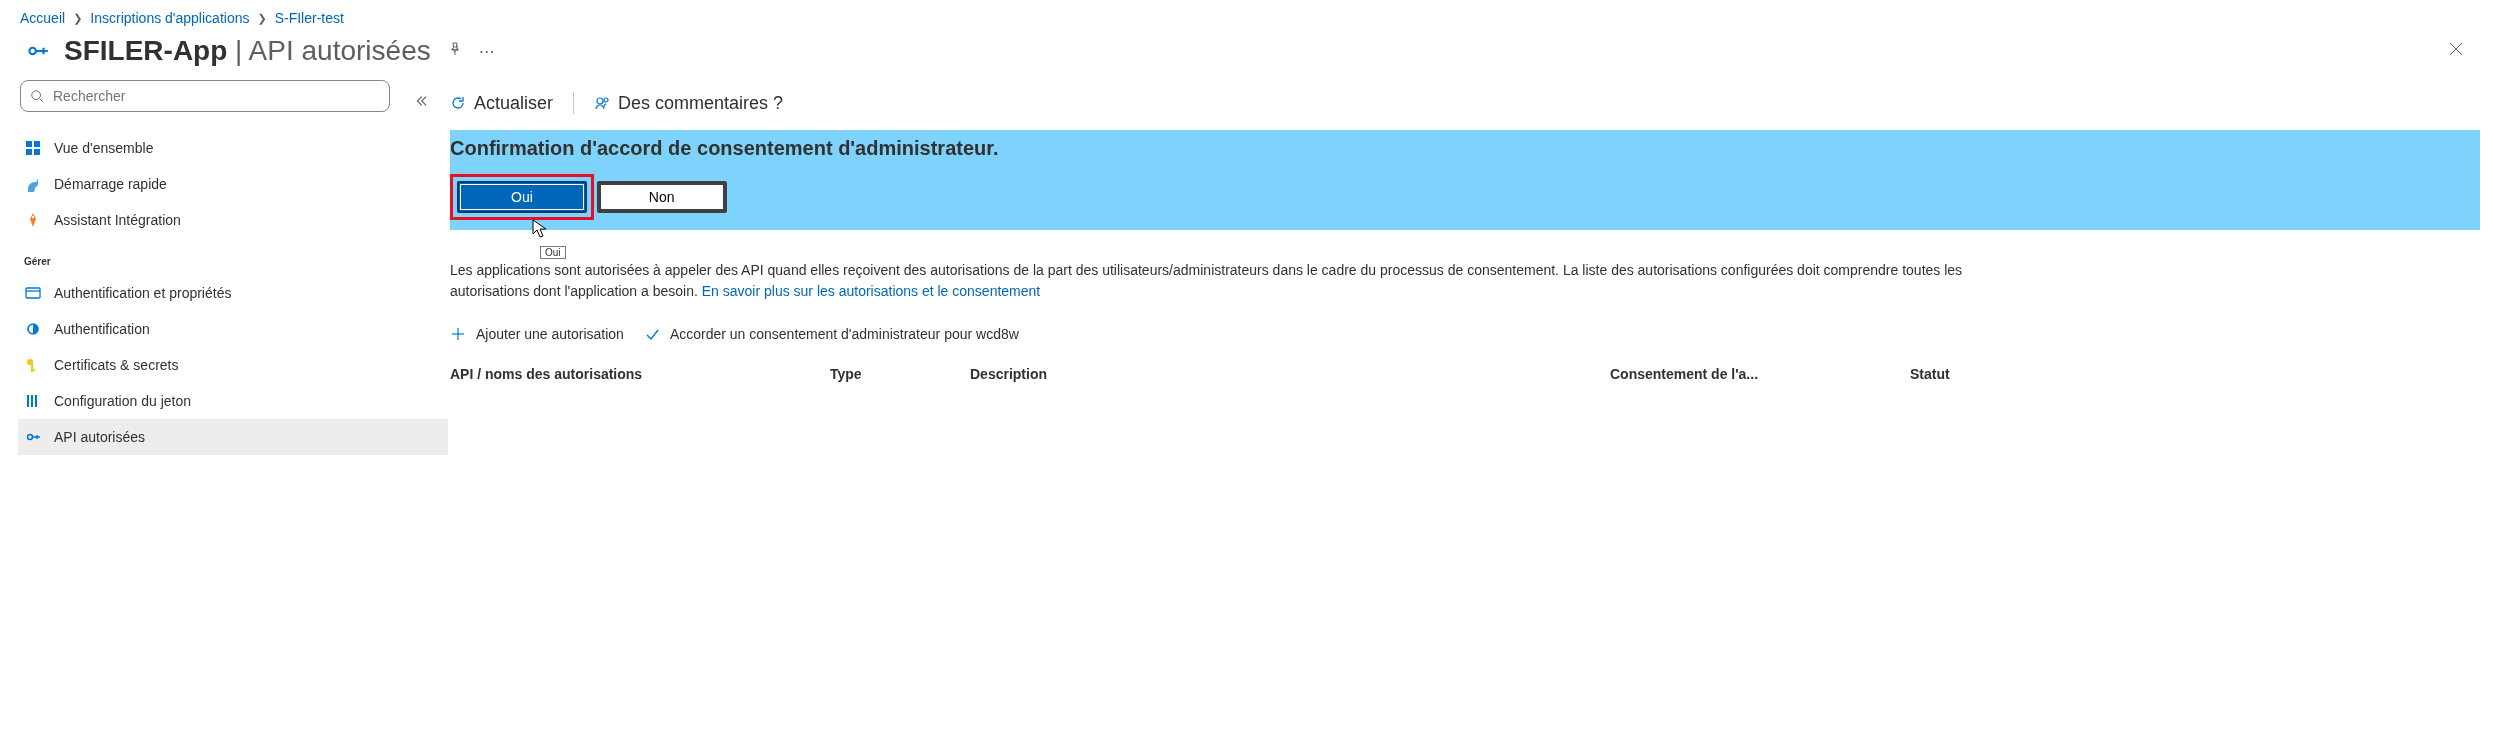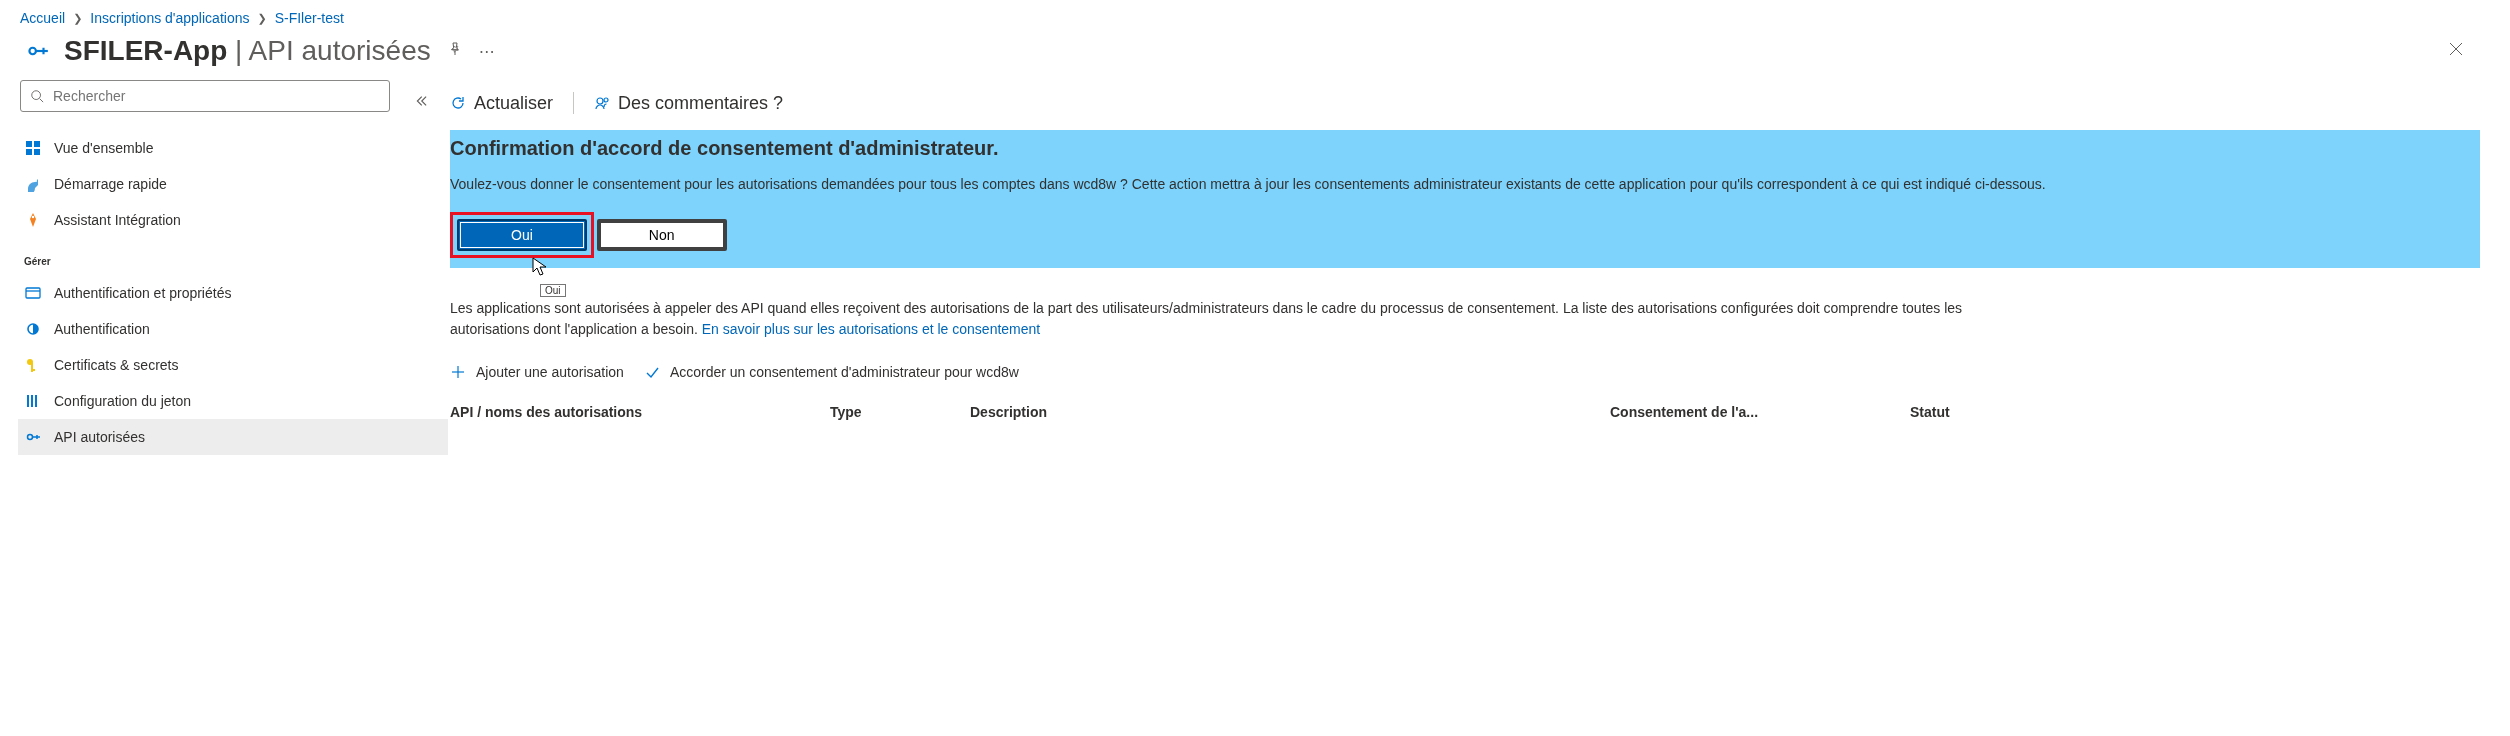--- a/index.html
+++ b/index.html
@@ -89,21 +89,21 @@
   .search-wrap svg {
     position: absolute;
     left: 10px; top: 50%;
     transform: translateY(-50%);
     color: #605e5c;
   }
   .search-input {
     width: 100%;
     height: 32px;
     border: 1px solid #8a8886;
-    border-radius: 3px;
+    border-radius: 8px;
     padding: 0 10px 0 32px;
     font-size: 14px;
     color: #605e5c;
     outline: none;
   }
   .nav-item {
     display: flex;
     align-items: center;
     height: 36px;
     padding: 0 10px 0 6px;
@@ -416,21 +416,20 @@
             <path d="M2 14c0-2 2-4 4-4s4 2 4 4"></path>
             <circle cx="12" cy="5" r="2"></circle>
             <path d="M10 12c0-1.5 1-3 2.5-3"></path>
         </svg>
         <span>Des commentaires ?</span>
       </div>
     </div>
 
     <div class="prompt">
       <h2>Confirmation d'accord de consentement d'administrateur.</h2>
-      <p>Voulez-vous donner le consentement pour les autorisations demandées pour tous les comptes dans wcd8w ? Cette action mettra à jour les consentements administrateur existants de cette application pour qu'ils correspondent à ce qui est indiqué ci-dessous.</p>
       <div style="position:relative; display:inline-block;">
         <span class="btn-row">
           <button class="btn primary">Oui</button>
         </span>
         <span class="btn-row-after">
           <button class="btn">Non</button>
         </span>
         <span class="cursor">
           <svg width="16" height="20" viewBox="0 0 16 20">
               <path d="M1 1l0 14 4-4 3 7 3-1-3-7 6 0z" fill="#fff" stroke="#000" stroke-width="1"></path>

